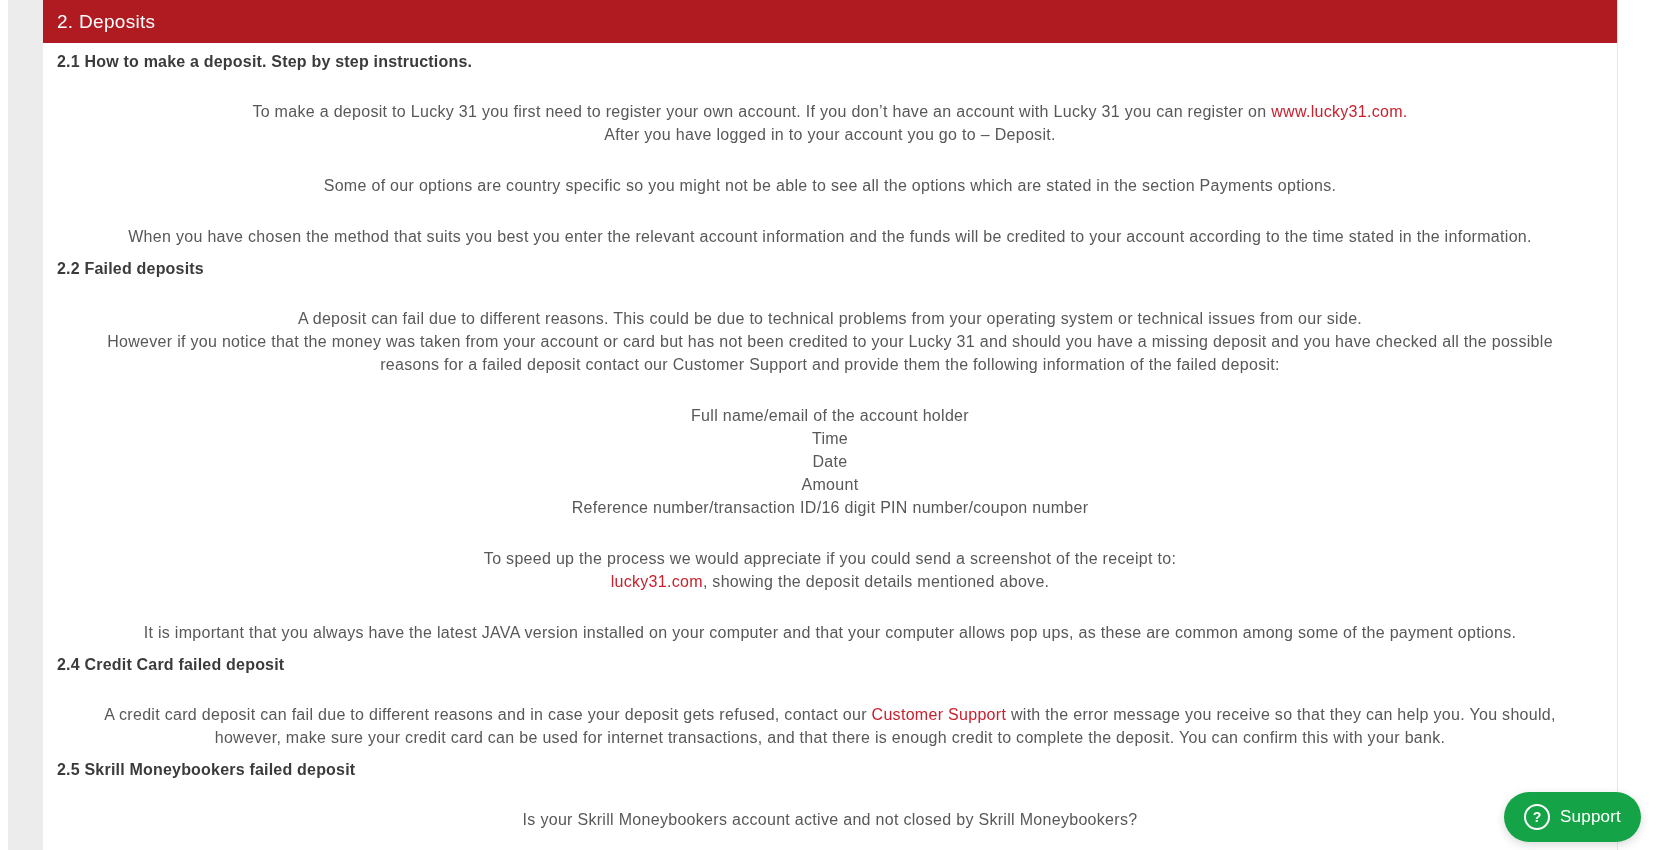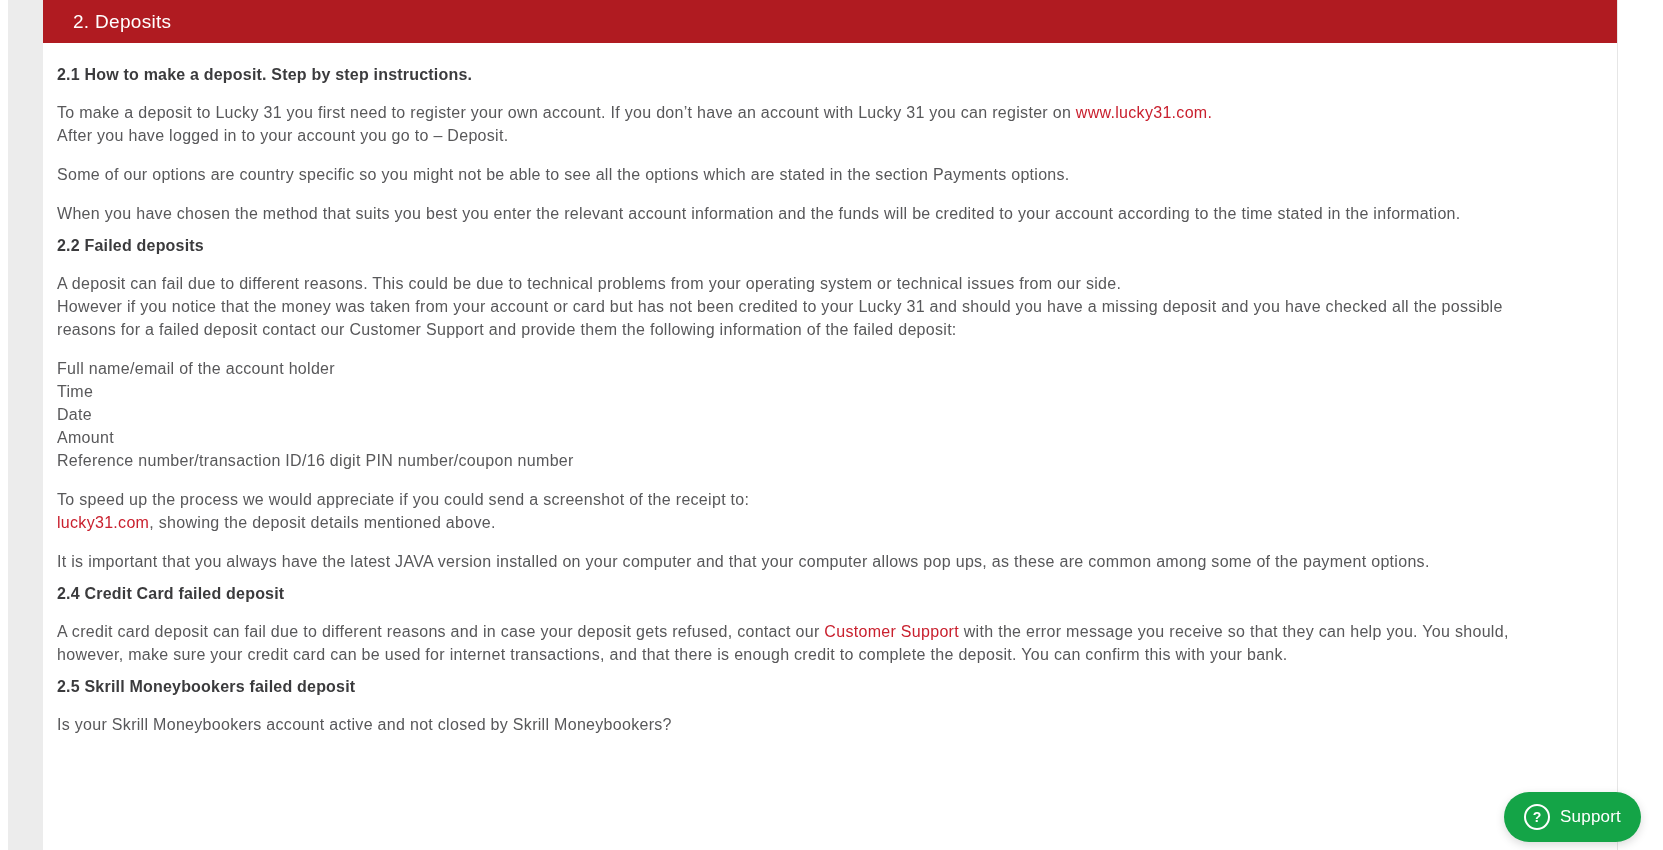--- a/index.html
+++ b/index.html
@@ -39,46 +39,46 @@
     align-items: center;
     padding: 0 14px;
     box-sizing: border-box;
   }
 
   .section-title {
     color: #ffffff;
     font-size: 19px;
     font-weight: 500;
     letter-spacing: 0.3px;
-    margin-left: 16px;
   }
 
   .content-body {
     padding: 0 14px;
     color: #58585a;
     font-size: 16px;
     letter-spacing: 0.3px;
     line-height: 23px;
   }
 
   .section-heading {
     margin-top: 11px;
     font-size: 16px;
     font-weight: 700;
     color: #3b3b3d;
     letter-spacing: 0.2px;
     line-height: 20px;
   }
 
   .content-body .section-heading:first-child {
-    margin-top: 22px;
+    margin-top: 9px;
   }
 
   .paragraph {
-    margin-top: 16px;
+    margin-top: 28px;
+    text-align: center;
   }
 
   .content-body .paragraph:first-of-type {
     margin-top: 24px;
   }
 
   .line {
     white-space: nowrap;
   }
 

